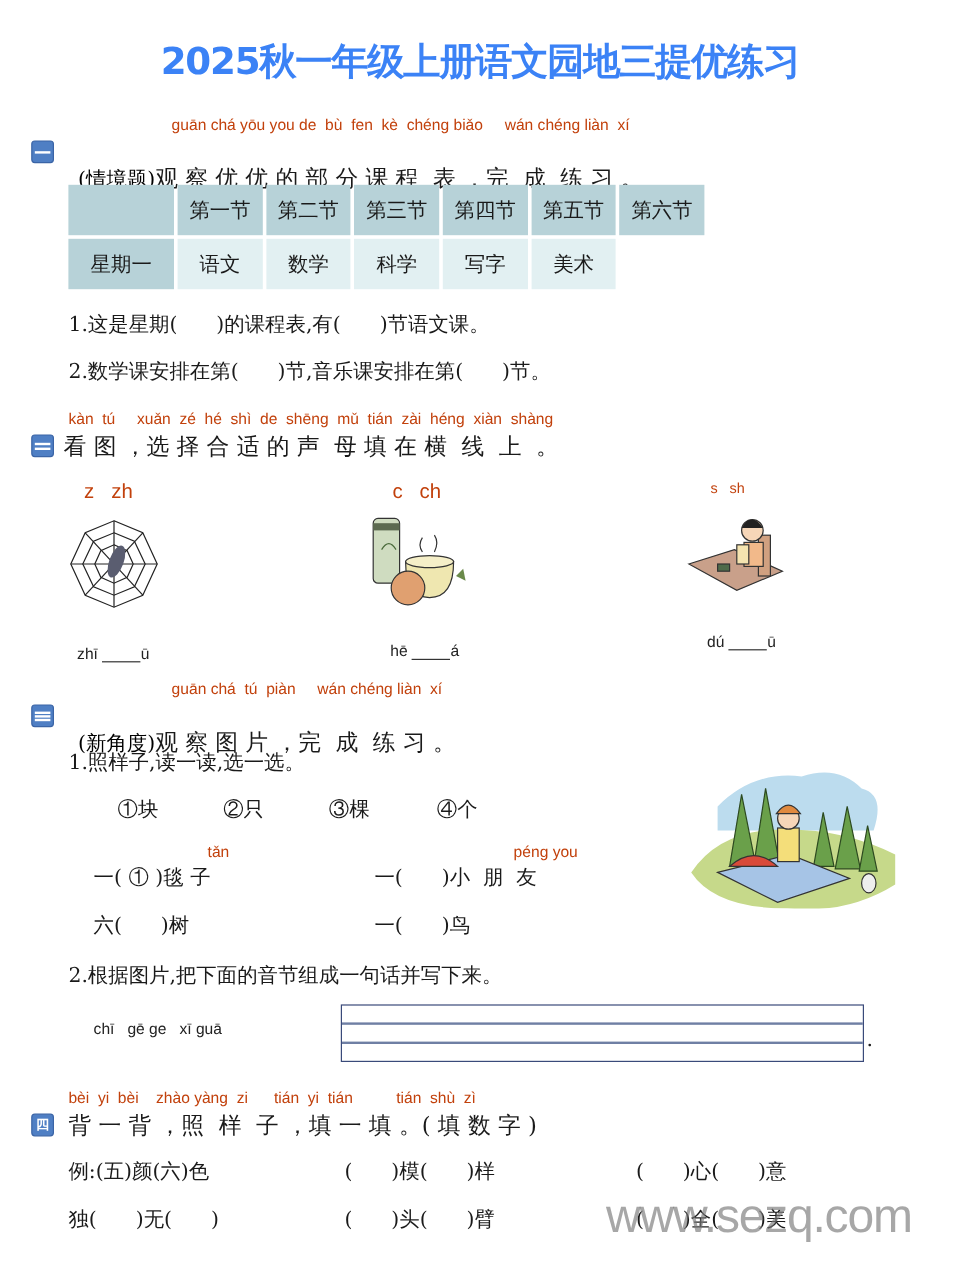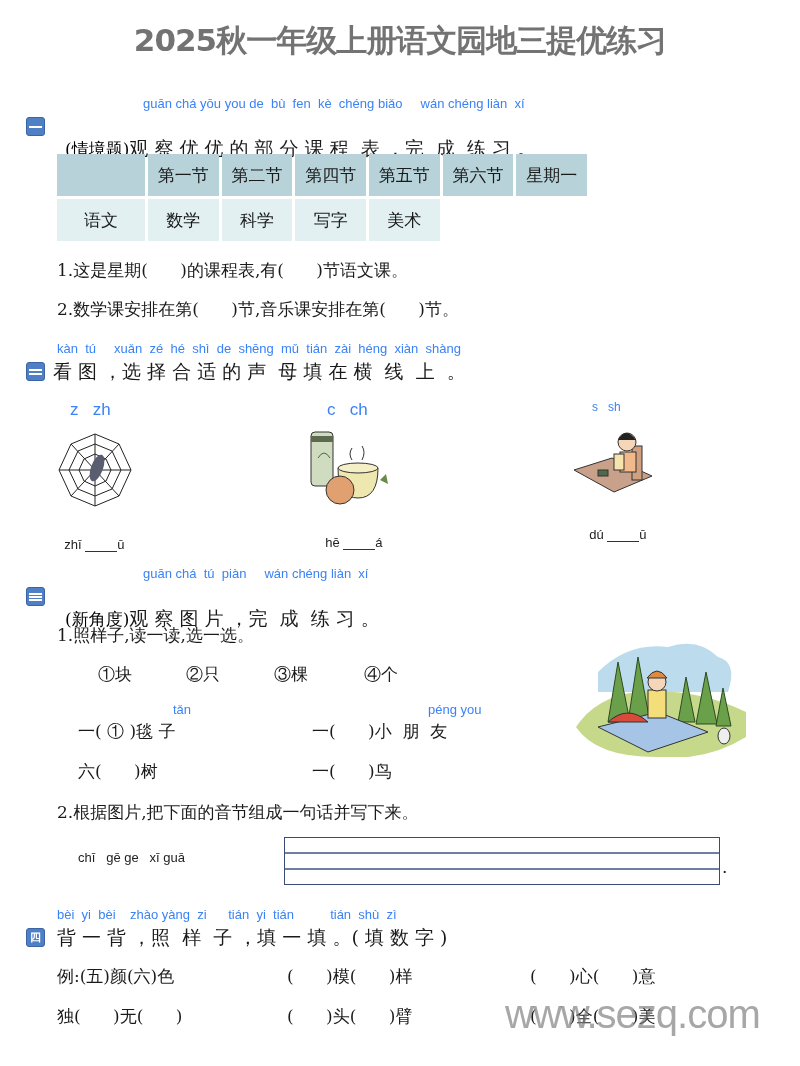--- a/index.html
+++ b/index.html
@@ -2,27 +2,27 @@
 <html><head>
 <meta charset="utf-8">
 <style>
   * { box-sizing: border-box; margin: 0; padding: 0; }
   body {
     width: 800px; height: 1066px; background: #ffffff; position: relative; overflow: hidden;
     font-family: "DejaVu Serif", "Liberation Serif", serif; color: #1a1a1a;
   }
   .abs { position: absolute; }
   .title {
-    left: 0; width: 800px; top: 20px; text-align: center;
+    left: 0; width: 800px; top: 31px; text-align: center;
     font-family: "DejaVu Sans", "Liberation Sans", sans-serif;
-    font-weight: bold; font-size: 31px; letter-spacing: -1px; color: #737373;
+    font-weight: bold; font-size: 31px; letter-spacing: -1px; color: #3b82f6;
   }
   .pinyin {
     font-family: "Liberation Sans", "DejaVu Sans", sans-serif;
-    font-size: 13px; color: #3b82f6; white-space: pre;
+    font-size: 13px; color: #c2410c; white-space: pre;
   }
   .badge {
     width: 19px; height: 19px; border-radius: 3px;
     background: #4f7fc4; border: 1px solid #3a64a6;
     display: flex; align-items: center; justify-content: center;
     color: #fff; font-size: 12px; line-height: 1;
     font-family: "DejaVu Sans", sans-serif; font-weight: bold;
   }
   .badge .bar { display:block; width: 13px; height: 2px; background:#fff; margin: 1px 0; }
   .badge-col { display:flex; flex-direction:column; align-items:center; justify-content:center; }
@@ -62,20 +62,21 @@
   <span class="bar"></span>
 </div>
 <div class="abs heading" style="left:53px; top:114px;">
   <span class="tag">(情境题)</span><span>观 察 优 优 的 部 分 课 程  表 ，完  成  练 习 。</span>
 </div>
 
 <div class="abs table">
   <div class="cell head"></div>
   <div class="cell head">第一节</div>
   <div class="cell head">第二节</div>
+  <div class="cell head">第三节</div>
   <div class="cell head">第四节</div>
   <div class="cell head">第五节</div>
   <div class="cell head">第六节</div>
   <div class="cell rowhead">星期一</div>
   <div class="cell body">语文</div>
   <div class="cell body">数学</div>
   <div class="cell body">科学</div>
   <div class="cell body">写字</div>
   <div class="cell body">美术</div>
 </div>

